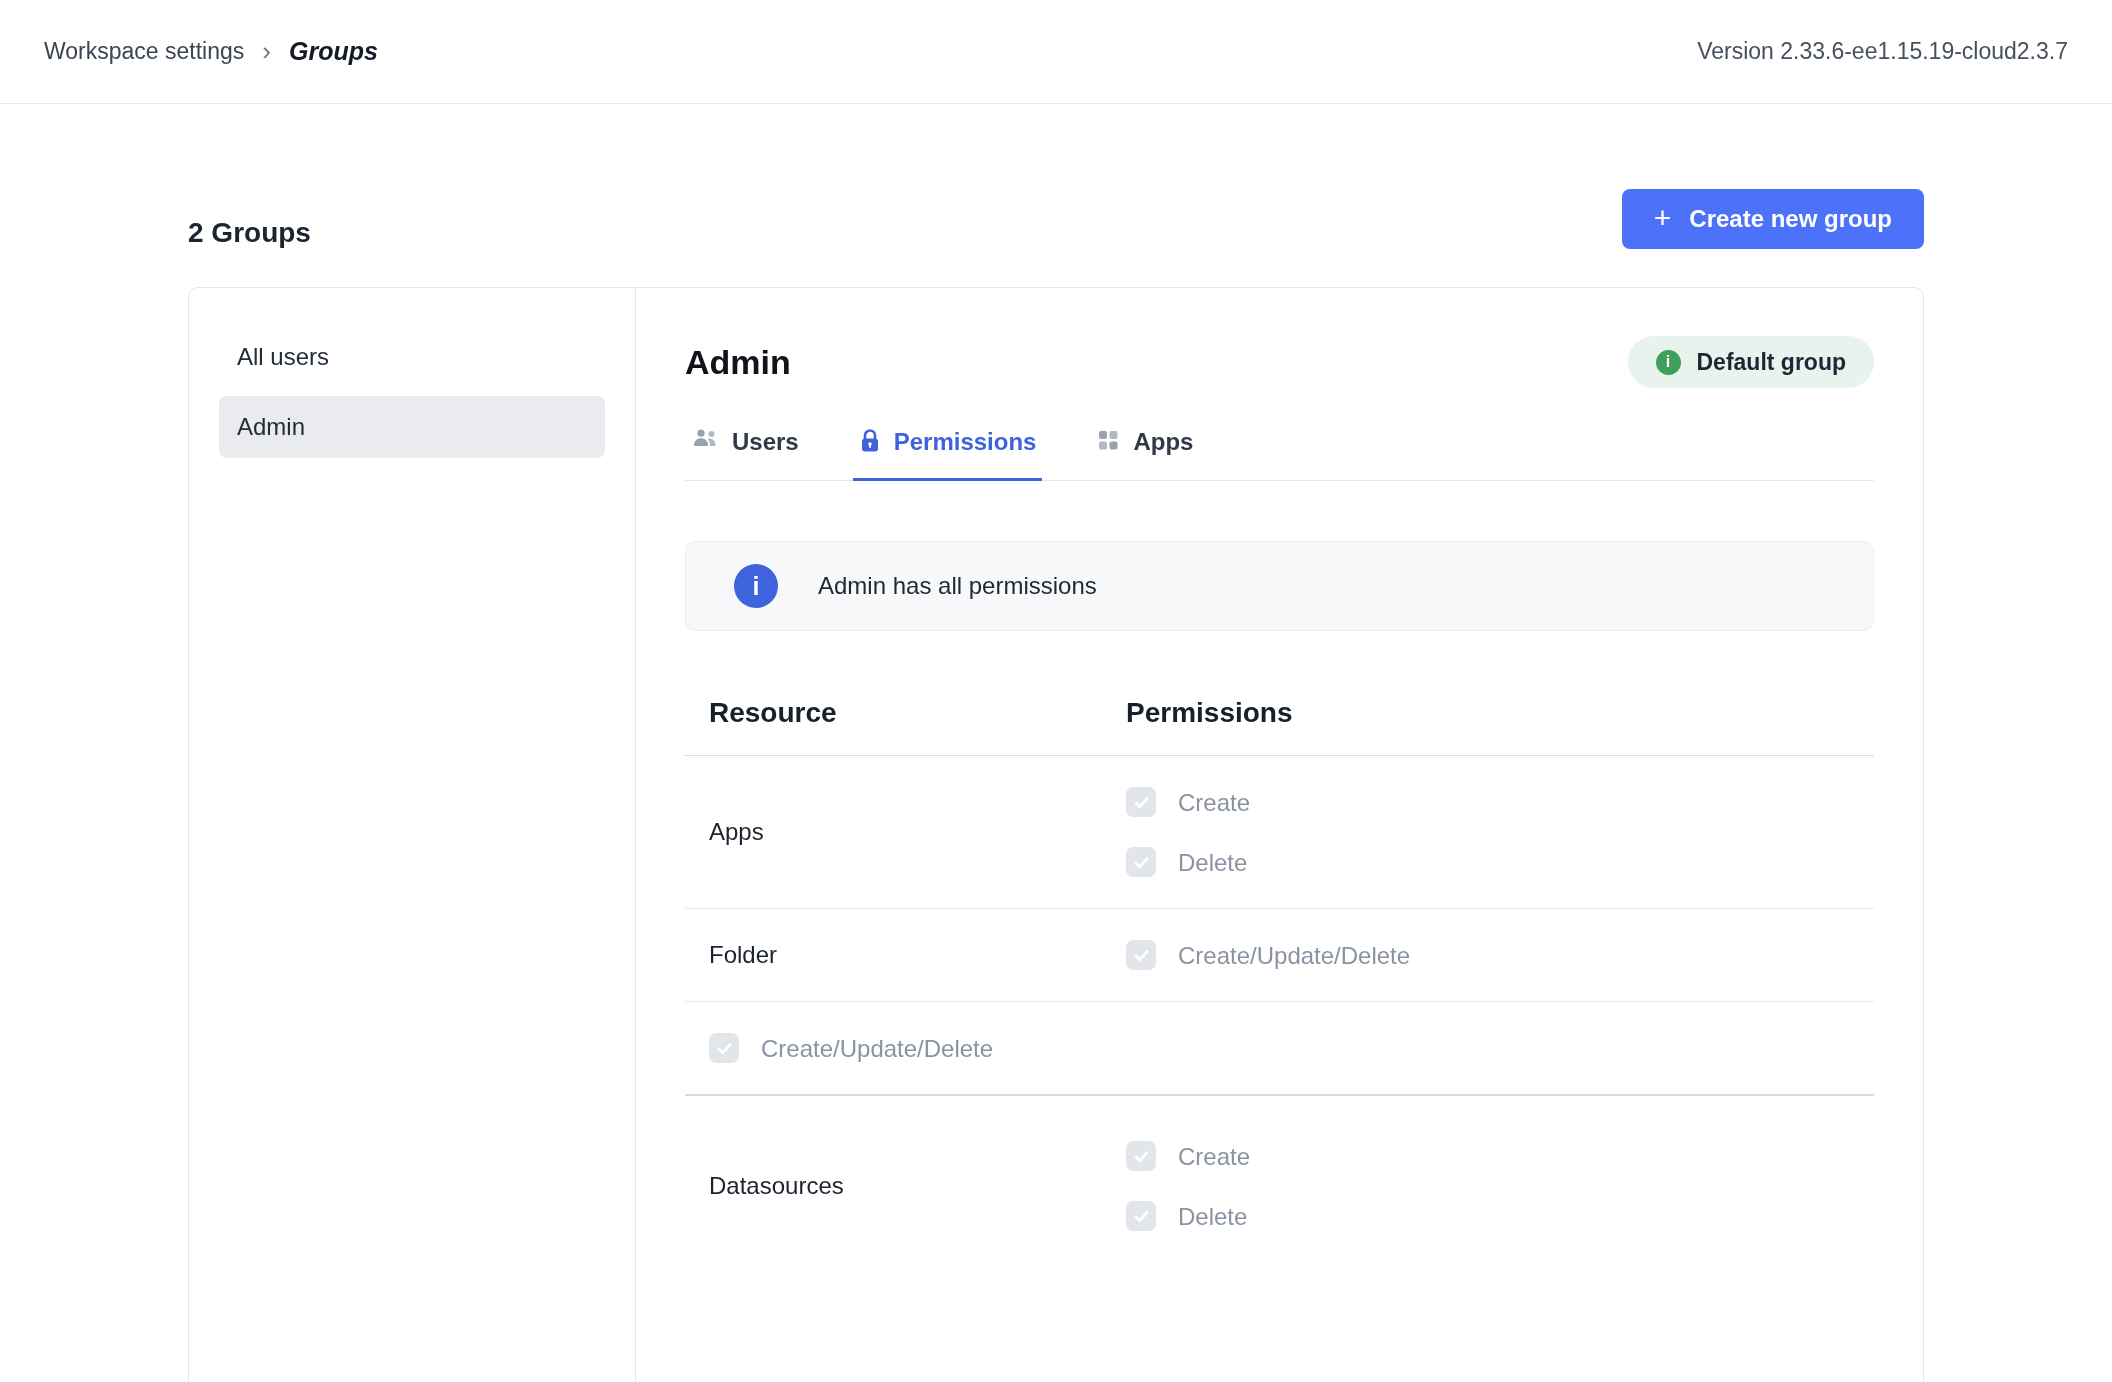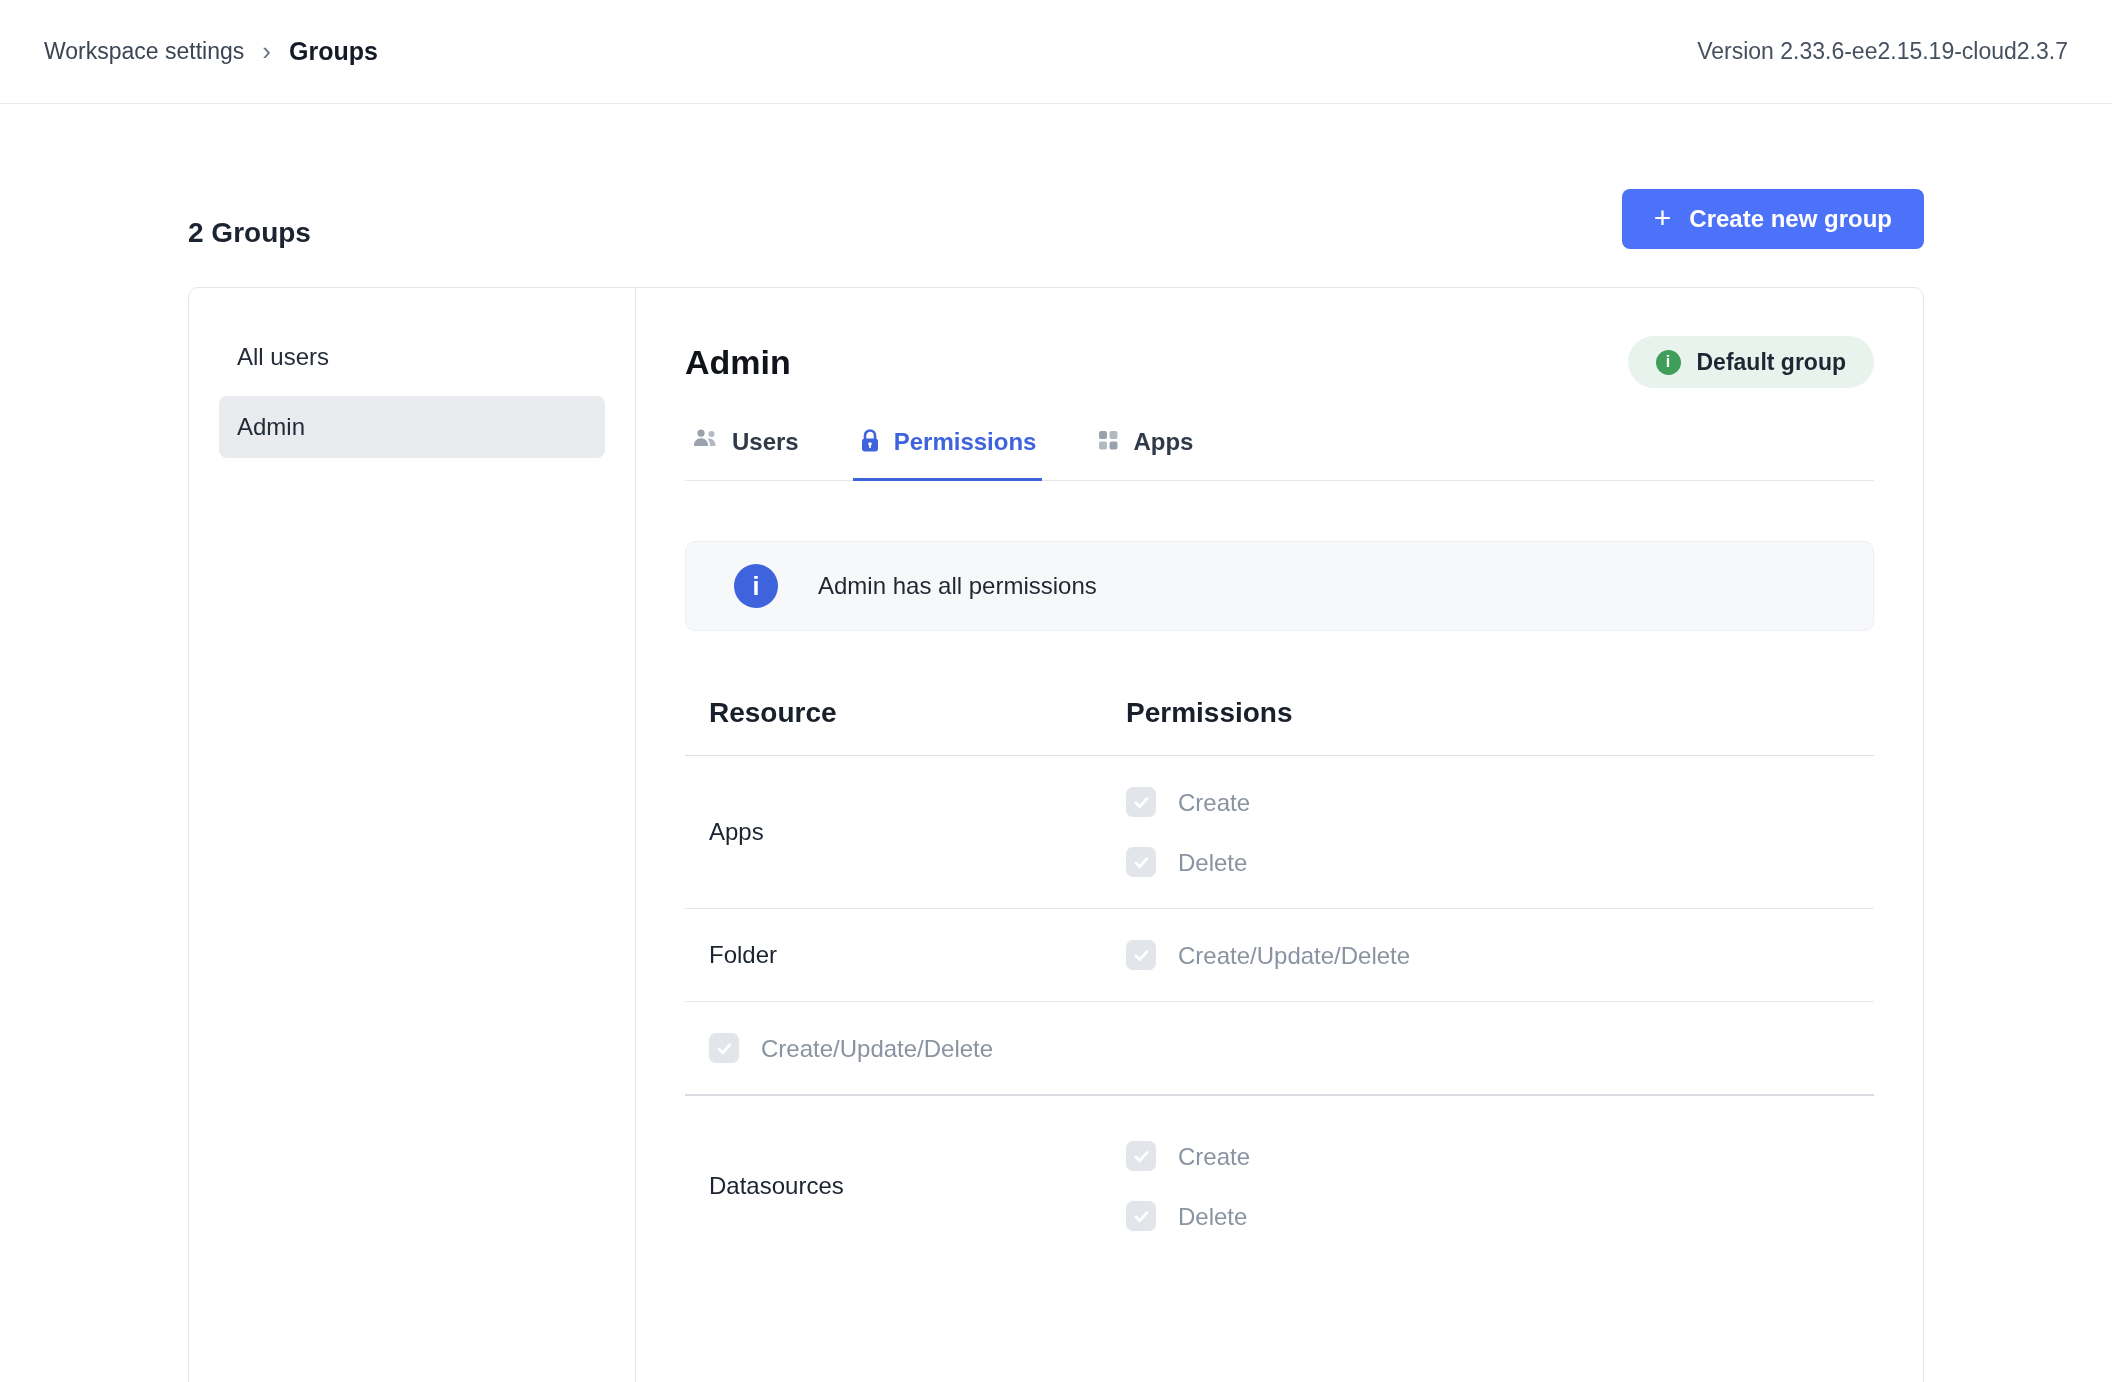--- a/index.html
+++ b/index.html
@@ -24,21 +24,21 @@
     display: flex;
     align-items: center;
     justify-content: space-between;
     padding: 0 44px;
     border-bottom: 1px solid #e7e9ee;
     background: #fff;
   }
   .crumbs { display: flex; align-items: center; font-size: 23px; color: #3b4554; }
   .crumbs .parent { cursor: pointer; }
   .crumbs .chev { margin: 0 18px; color: #6b7485; font-size: 26px; line-height: 1; transform: translateY(-1px); }
-  .crumbs .current { font-weight: 700; font-size: 25px; color: #141a28; }
+  .crumbs .current { font-weight: 700; font-size: 25px; color: #141a28; font-style: italic; }
   .version { font-size: 23px; color: #46505e; }
 
   
   .toolbar-row {
     margin: 85px 188px 0;
     display: flex;
     align-items: flex-end;
     justify-content: space-between;
   }
   .toolbar-row h1 { font-size: 28px; font-weight: 700; color: #1b2430; }
@@ -157,21 +157,21 @@
 </style>
 </head>
 <body>
 
 <header class="topbar">
   <div class="crumbs">
     <span class="parent">Workspace settings</span>
     <span class="chev">›</span>
     <span class="current">Groups</span>
   </div>
-  <div class="version">Version 2.33.6-ee2.15.19-cloud2.3.7</div>
+  <div class="version">Version 2.33.6-ee1.15.19-cloud2.3.7</div>
 </header>
 
 <main>
   <div class="toolbar-row">
     <h1>2 Groups</h1>
     <button class="btn-primary">
       <span class="plus">+</span>
       <span>Create new group</span>
     </button>
   </div>

